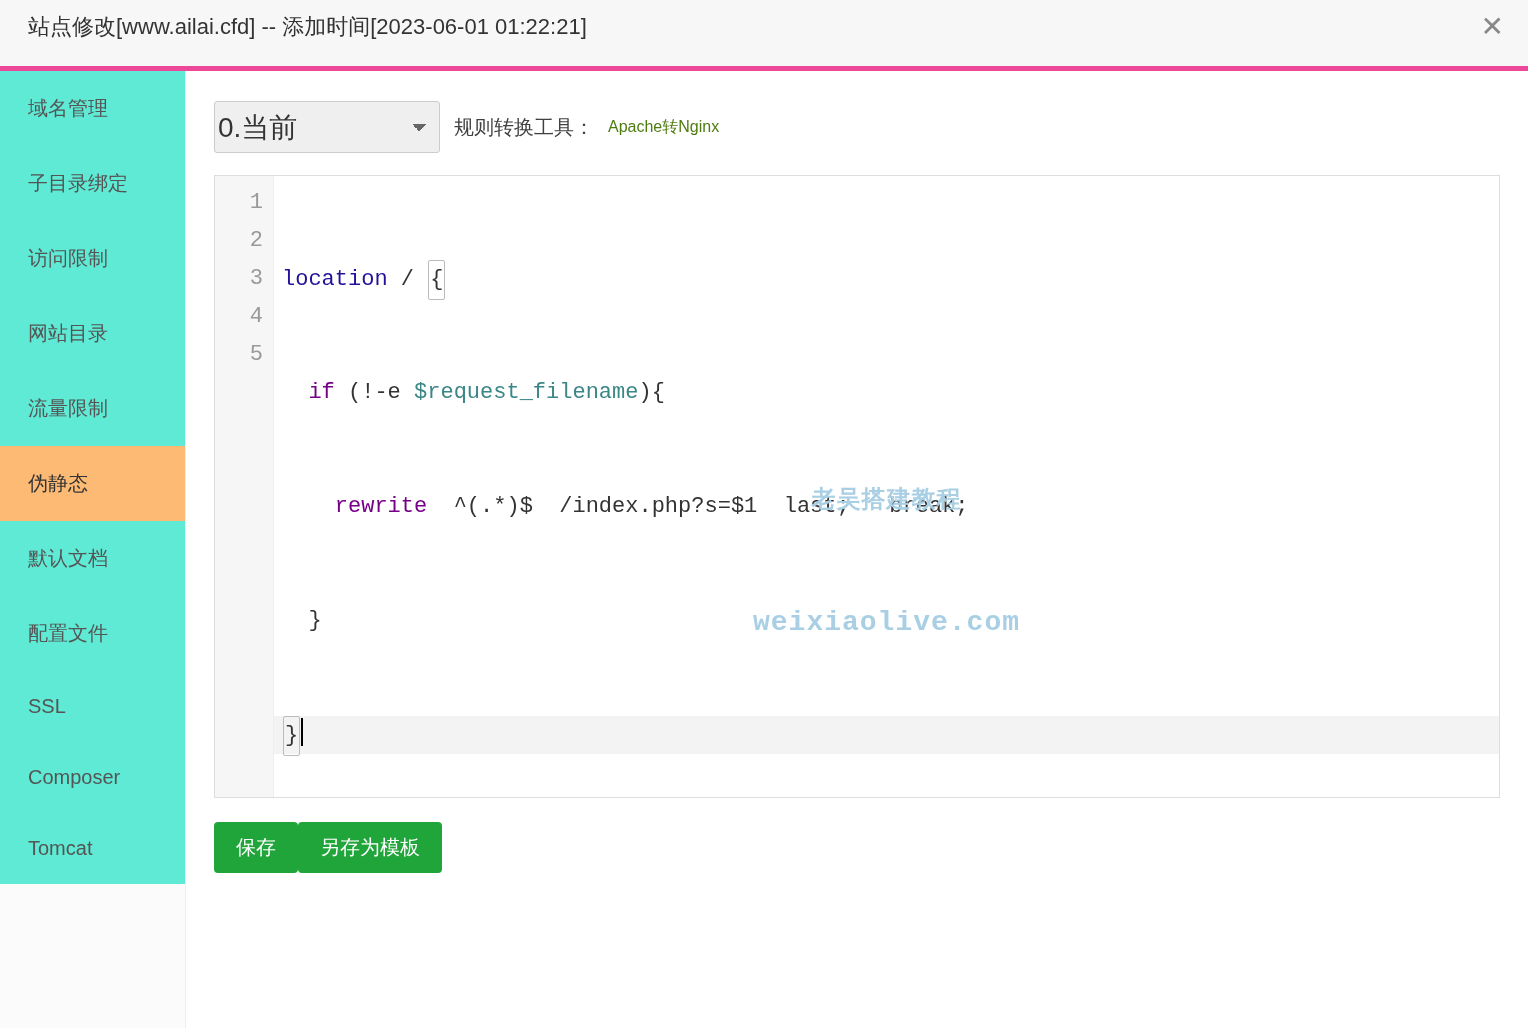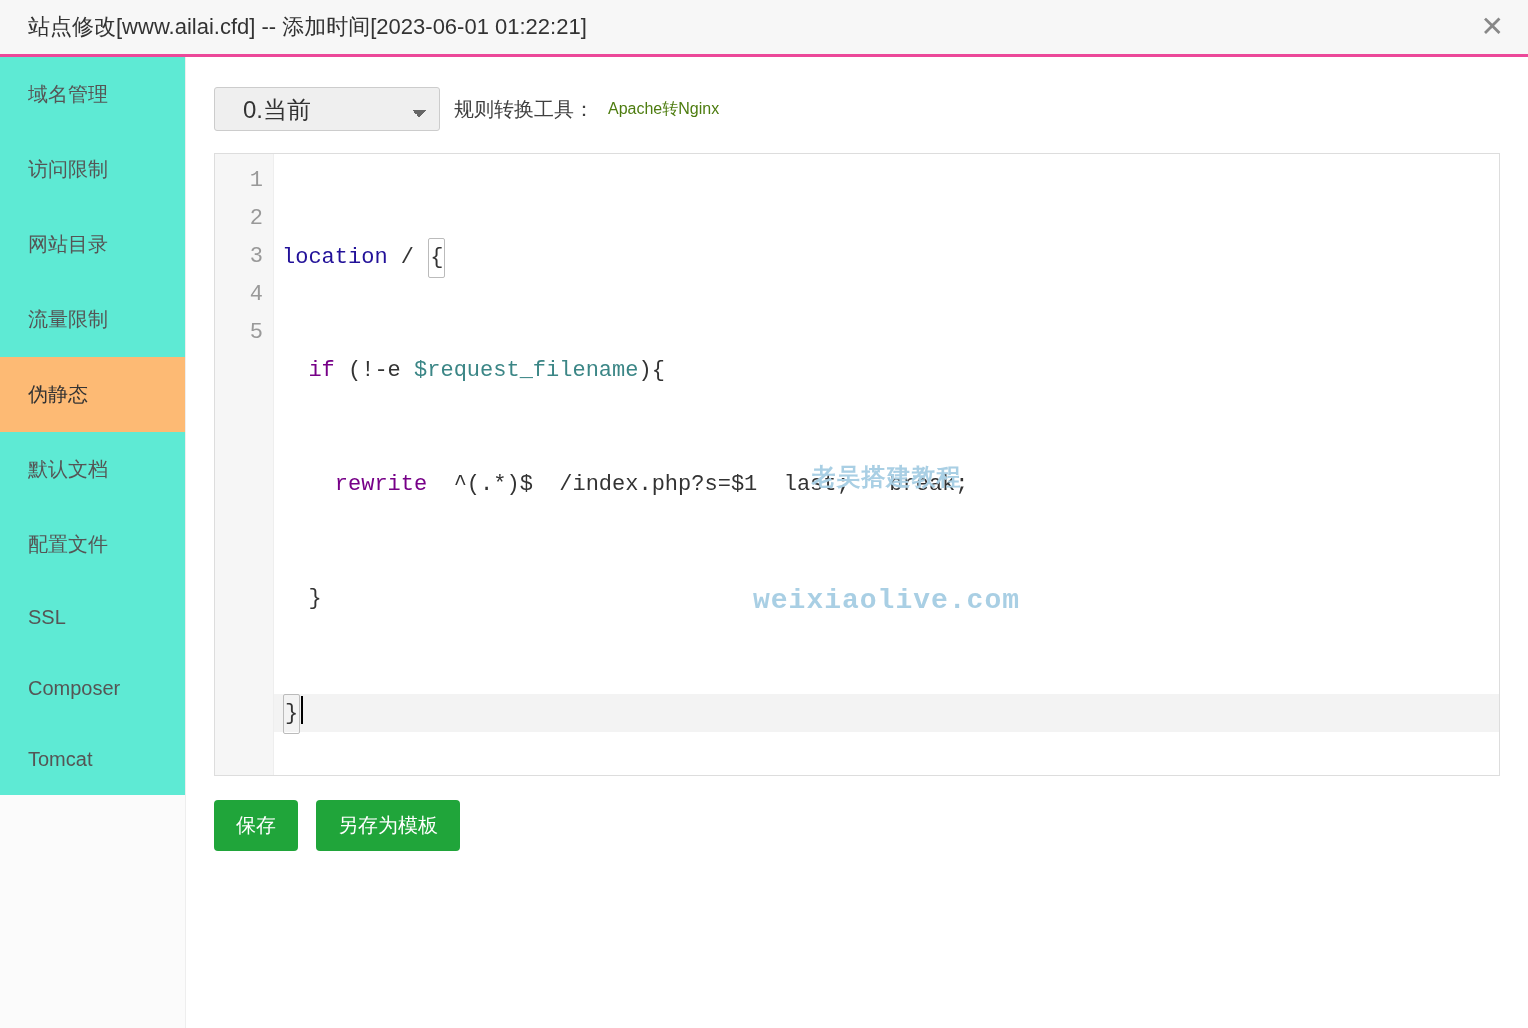--- a/index.html
+++ b/index.html
@@ -7,23 +7,23 @@
     font-family: -apple-system, BlinkMacSystemFont, "Segoe UI", "PingFang SC", "Microsoft YaHei", sans-serif;
     background: #fff;
     width: 1528px;
     height: 1028px;
     overflow: hidden;
   }
   .modal-header {
     display: flex;
     justify-content: space-between;
     align-items: center;
-    padding: 12px 20px 12px 28px;
+    padding: 12px 20px 24px 28px;
     background: #f7f7f7;
-    border-bottom: 3px solid #ec4899;
+    border-bottom: 5px solid #ec4899;
   }
   .modal-title {
     font-size: 22px;
     color: #333;
     font-weight: 400;
   }
   .close-btn {
     font-size: 28px;
     color: #888;
     cursor: pointer;
@@ -57,23 +57,23 @@
     position: relative;
   }
   .top-row {
     display: flex;
     align-items: center;
     gap: 14px;
     margin-bottom: 22px;
   }
   .template-select {
     width: 226px;
-    height: 44px;
-    font-size: 24px;
-    padding: 0 28px;
+    height: 52px;
+    font-size: 28px;
+    padding: 0 3px;
     border: 1px solid #ccc;
     border-radius: 3px;
     background: #efefef;
     color: #333;
     appearance: none;
     -webkit-appearance: none;
     background-image: linear-gradient(45deg, transparent 50%, #666 50%),
                       linear-gradient(135deg, #666 50%, transparent 50%);
     background-position: calc(100% - 20px) 22px, calc(100% - 13px) 22px;
     background-size: 7px 7px, 7px 7px;
@@ -140,21 +140,21 @@
     top: 230px;
     left: 50%;
     transform: translateX(-50%);
     text-align: center;
     color: #a9cfe4;
     pointer-events: none;
     user-select: none;
   }
   .watermark .wm1 { font-size: 24px; font-weight:700; letter-spacing:1px; }
   .watermark .wm2 { font-size: 28px; font-weight:700; letter-spacing:1px; margin-top:8px; }
-  .btn-row { margin-top: 24px; display:flex; gap:18px; }
+  .btn-row { margin-top: 24px; display:flex; }
   .btn {
     padding: 12px 22px;
     font-size: 20px;
     border: none;
     border-radius: 4px;
     cursor: pointer;
     color: #fff;
     background: #20a53a;
   }
 </style>
@@ -162,20 +162,21 @@
 <body>
 
 <div class="modal-header">
   <div class="modal-title">站点修改[www.ailai.cfd] -- 添加时间[2023-06-01 01:22:21]</div>
   <div class="close-btn">✕</div>
 </div>
 
 <div class="modal-body">
   <div class="sidebar">
     <div class="sidebar-item">域名管理</div>
+    <div class="sidebar-item">子目录绑定</div>
     <div class="sidebar-item">访问限制</div>
     <div class="sidebar-item">网站目录</div>
     <div class="sidebar-item">流量限制</div>
     <div class="sidebar-item active">伪静态</div>
     <div class="sidebar-item">默认文档</div>
     <div class="sidebar-item">配置文件</div>
     <div class="sidebar-item">SSL</div>
     <div class="sidebar-item">Composer</div>
     <div class="sidebar-item">Tomcat</div>
   </div>

